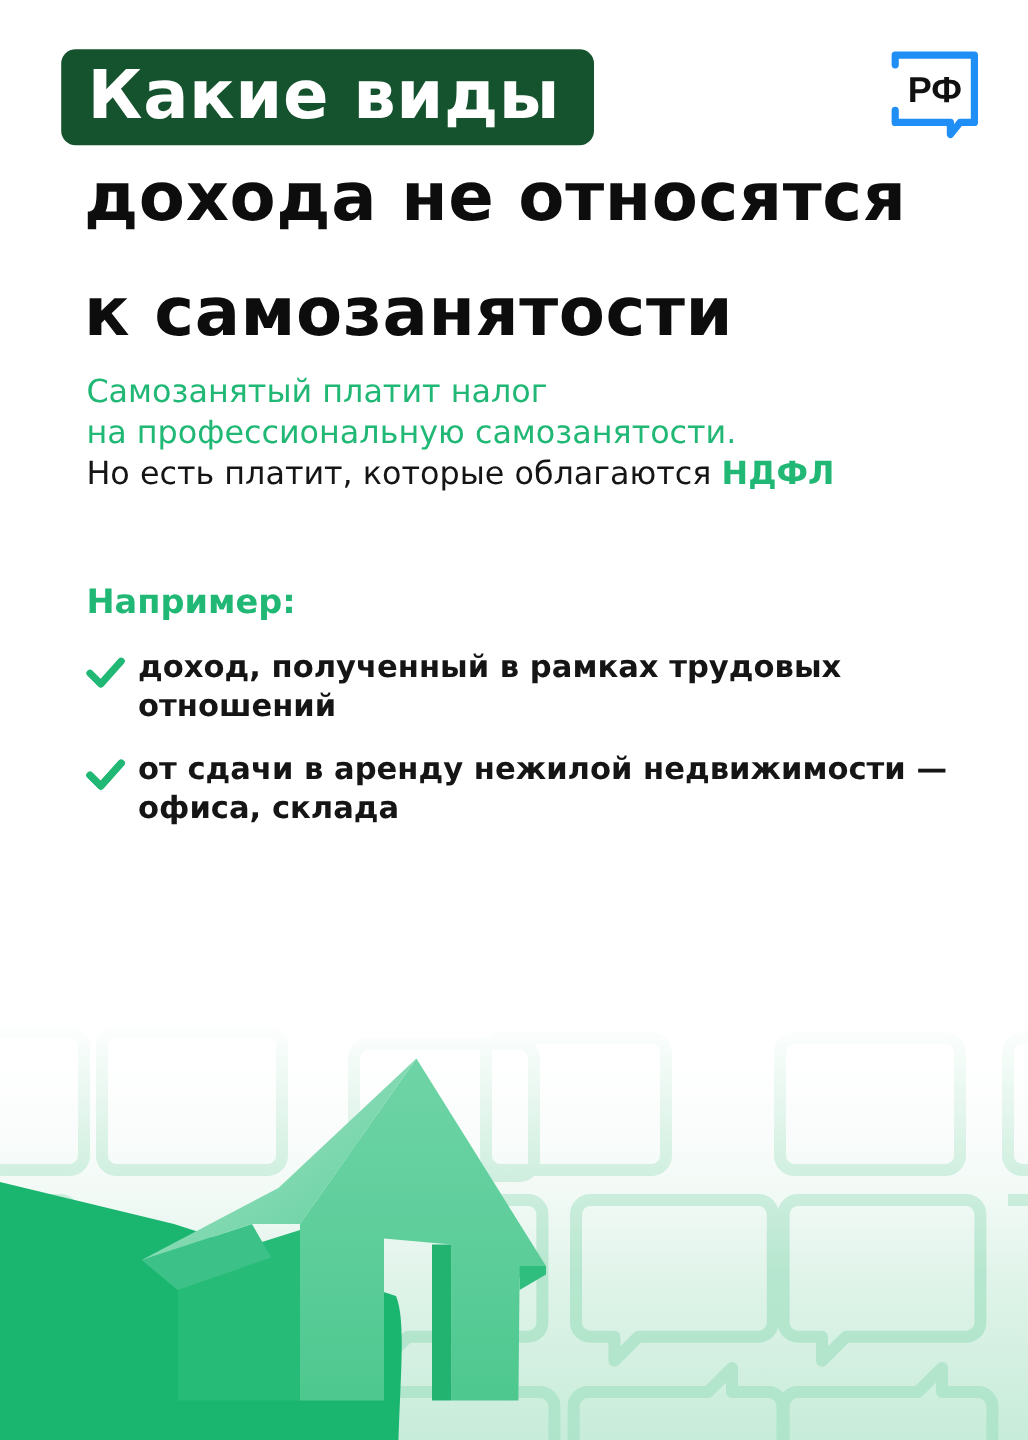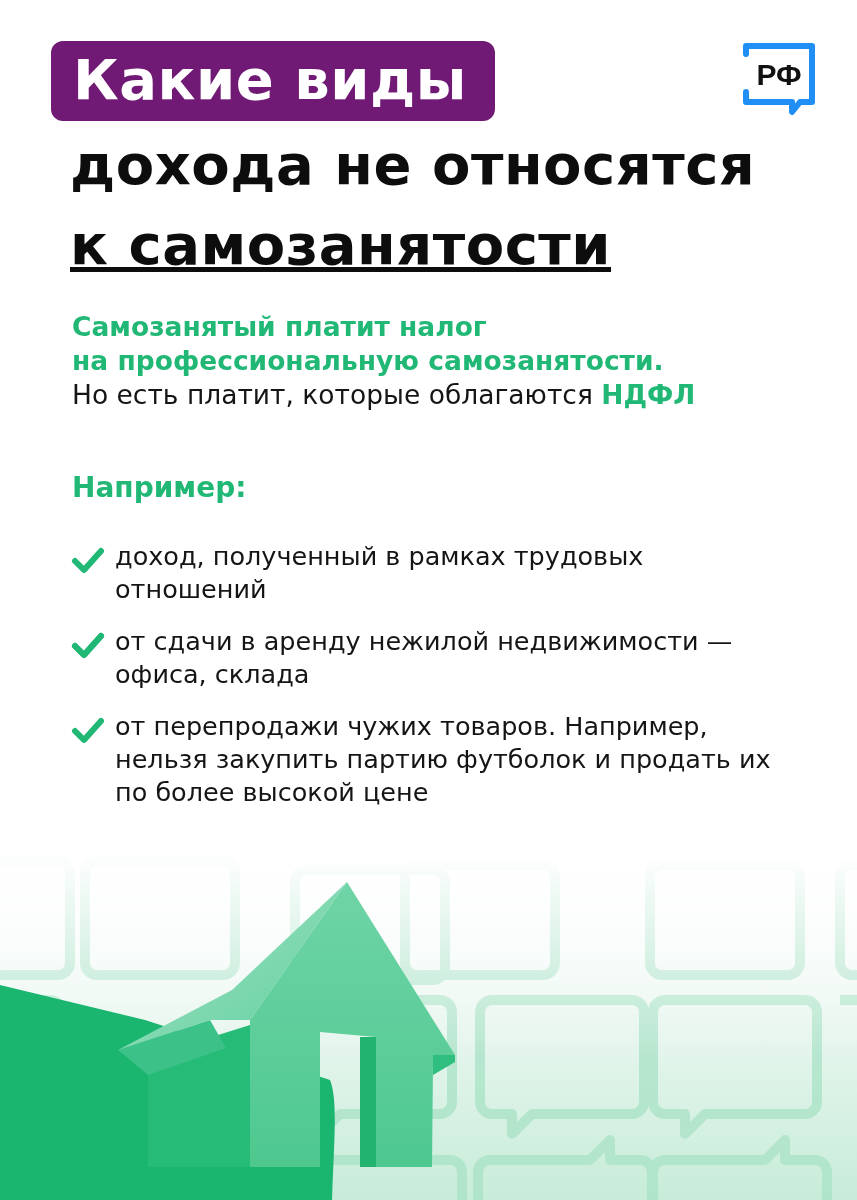--- a/index.html
+++ b/index.html
@@ -6,38 +6,38 @@
   html, body { width: 857px; height: 1200px; overflow: hidden; background: #ffffff; }
   body { position: relative; font-family: "DejaVu Sans", "Liberation Sans", sans-serif; color: #111111; }
 
   .bg-pattern { position: absolute; left: 0; top: 850px; width: 857px; height: 350px; }
   .bg-fade { position: absolute; left: 0; top: 850px; width: 857px; height: 350px;
     background: linear-gradient(to bottom, rgba(255,255,255,1) 0%, rgba(255,255,255,0.35) 35%, rgba(255,255,255,0) 60%); }
   .bg-tint { position: absolute; left: 0; top: 850px; width: 857px; height: 350px;
     background: linear-gradient(to bottom, #ffffff 0%, #eef8f3 40%, #c7ecd9 100%); }
 
   .title-badge { position: absolute; left: 51px; top: 41px; width: 444px; height: 80px;
-    background: #701a75; border-radius: 12px; }
+    background: #14532d; border-radius: 12px; }
   .title-badge span { position: absolute; left: 22px; top: 4px; color: #ffffff; font-weight: bold;
     font-size: 56px; letter-spacing: 0.5px; line-height: 70px; white-space: nowrap; }
   .title-line { position: absolute; left: 70px; font-weight: bold; font-size: 56px; line-height: 70px;
     color: #0d0d0d; white-space: nowrap; letter-spacing: 0.5px; }
   .title-line.l2 { top: 130px; }
-  .title-line.l3 { top: 210px; text-decoration: underline; }
+  .title-line.l3 { top: 226px; }
 
   .logo { position: absolute; left: 740px; top: 40px; width: 80px; height: 80px; }
 
   .intro { position: absolute; left: 72px; top: 310px; width: 740px; font-size: 26.5px; line-height: 34px; }
-  .intro .green { color: #21b876; font-weight: bold; }
+  .intro .green { color: #21b876; font-weight: normal; }
   .intro .dark { color: #151515; }
   .intro .hl { color: #21b876; font-weight: bold; }
 
-  .example-heading { position: absolute; left: 72px; top: 470px; font-size: 28px; font-weight: bold; color: #21b876; line-height: 36px; }
+  .example-heading { position: absolute; left: 72px; top: 484px; font-size: 28px; font-weight: bold; color: #21b876; line-height: 36px; }
 
-  .list { position: absolute; left: 70px; top: 540px; width: 730px; list-style: none; }
+  .list { position: absolute; left: 70px; top: 540px; width: 730px; list-style: none; font-weight: bold; }
   .list li { position: relative; padding-left: 45px; font-size: 25.5px; line-height: 33px; color: #151515; margin-bottom: 19px; }
   .list li .check { position: absolute; left: 0; top: 6px; width: 36px; height: 30px; }
 
   .house { position: absolute; left: 0; top: 860px; width: 857px; height: 340px; }
 </style>
 </head>
 <body>
 
 <div class="bg-tint"></div>
 
@@ -95,26 +95,20 @@
     <svg class="check" viewBox="0 0 36 30" xmlns="http://www.w3.org/2000/svg">
         <path d="M5,15 L14,24 L31,5" fill="none" stroke="#21b876" stroke-width="6" stroke-linecap="round" stroke-linejoin="round"></path>
       </svg>
   </li>
   <li>
     <svg class="check" viewBox="0 0 36 30" xmlns="http://www.w3.org/2000/svg">
         <path d="M5,15 L14,24 L31,5" fill="none" stroke="#21b876" stroke-width="6" stroke-linecap="round" stroke-linejoin="round"></path>
       </svg>
     <span>от сдачи в аренду нежилой недвижимости — офиса, склада</span>
   </li>
-  <li>
-    <svg class="check" viewBox="0 0 36 30" xmlns="http://www.w3.org/2000/svg">
-        <path d="M5,15 L14,24 L31,5" fill="none" stroke="#21b876" stroke-width="6" stroke-linecap="round" stroke-linejoin="round"></path>
-      </svg>
-    <span>от перепродажи чужих товаров. Например, нельзя закупить партию футболок и продать их по более высокой цене</span>
-  </li>
 </ul>
 
 <svg class="house" viewBox="0 860 857 340" xmlns="http://www.w3.org/2000/svg">
   <defs>
     <linearGradient id="roofGrad" x1="0" y1="0" x2="1" y2="1">
       <stop offset="0" stop-color="#a6e3c6"></stop>
       <stop offset="1" stop-color="#5fcf9e"></stop>
     </linearGradient>
     <linearGradient id="frontGrad" x1="0" y1="0" x2="0" y2="1">
       <stop offset="0" stop-color="#6fd4a7"></stop>

